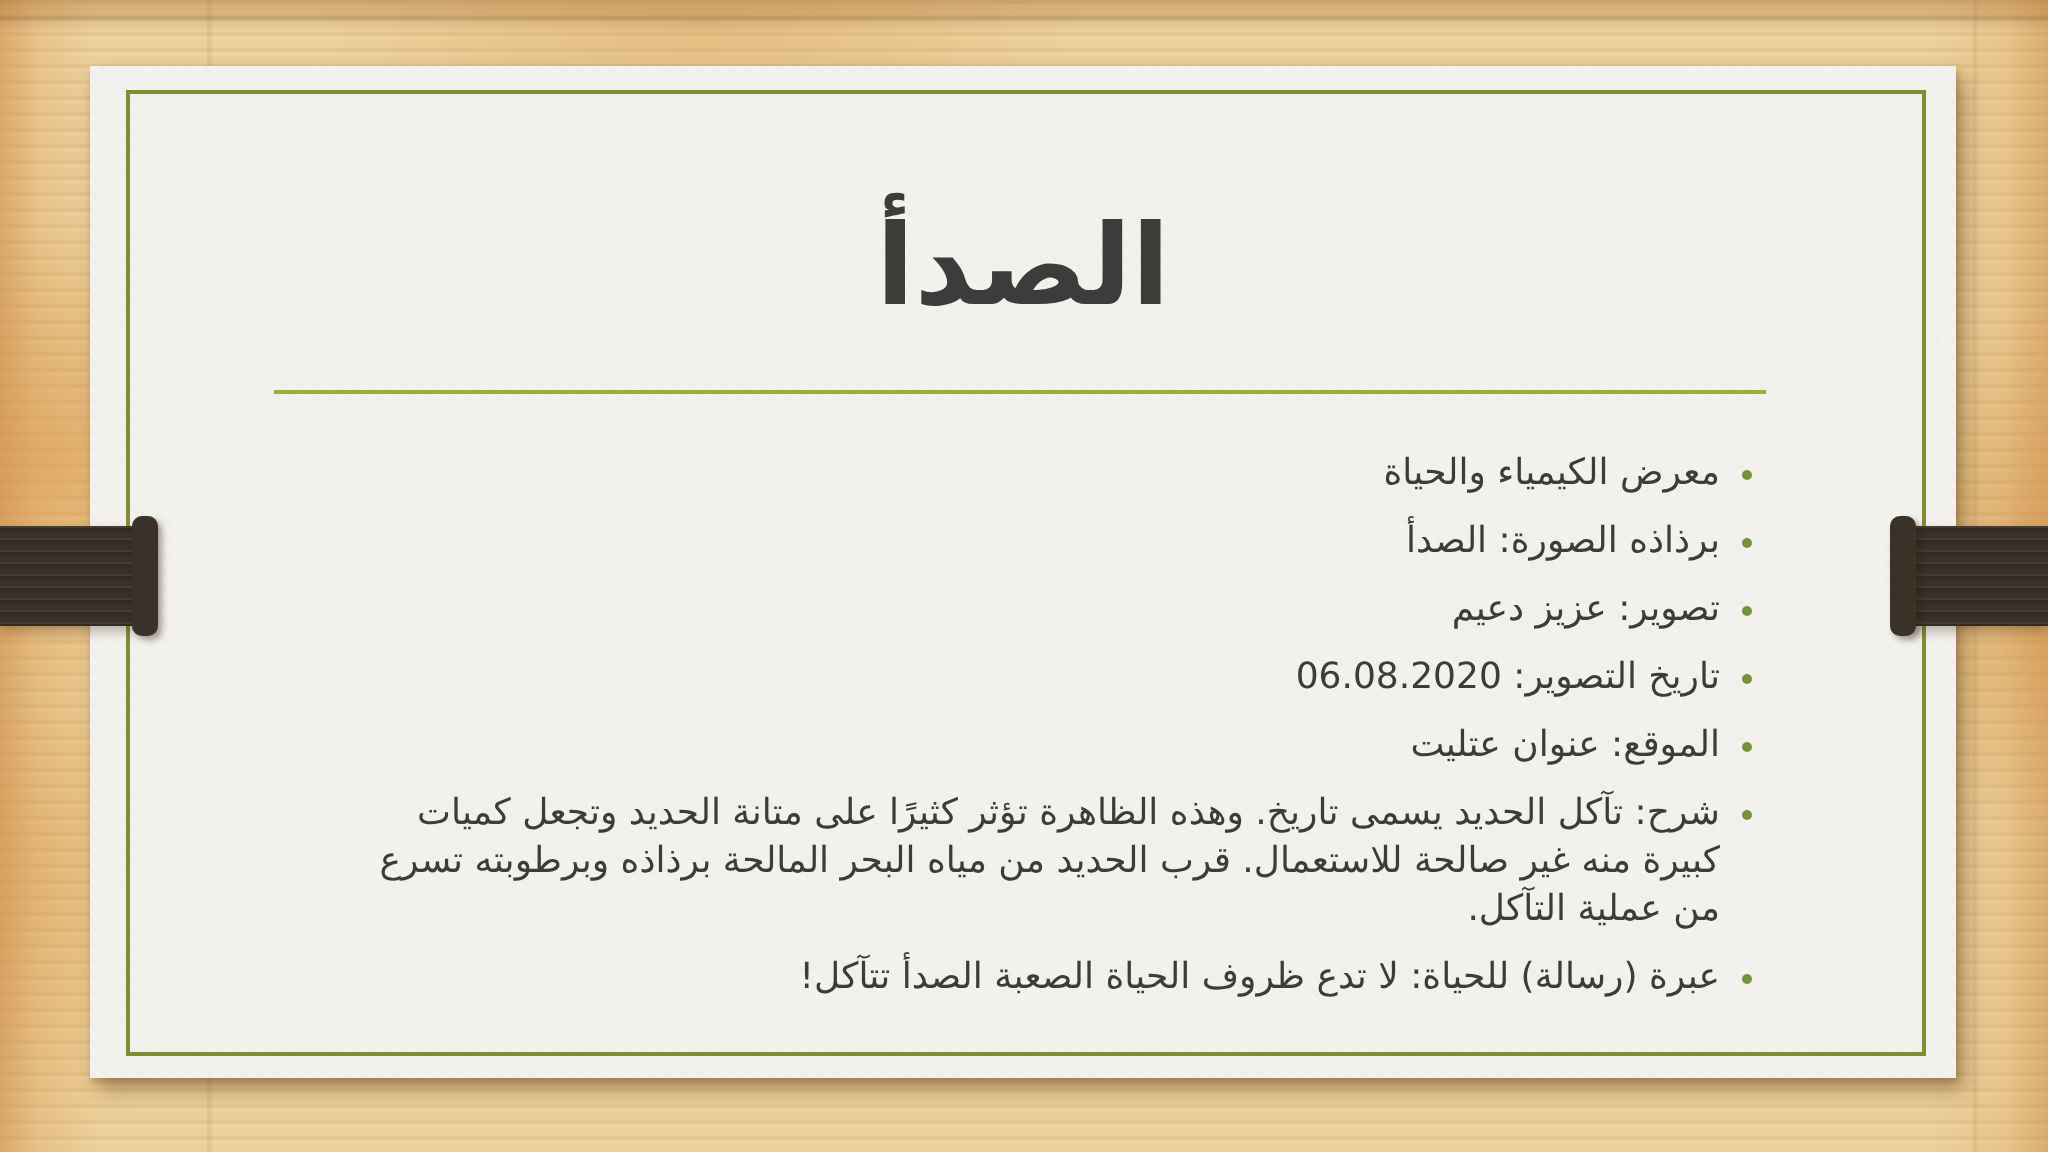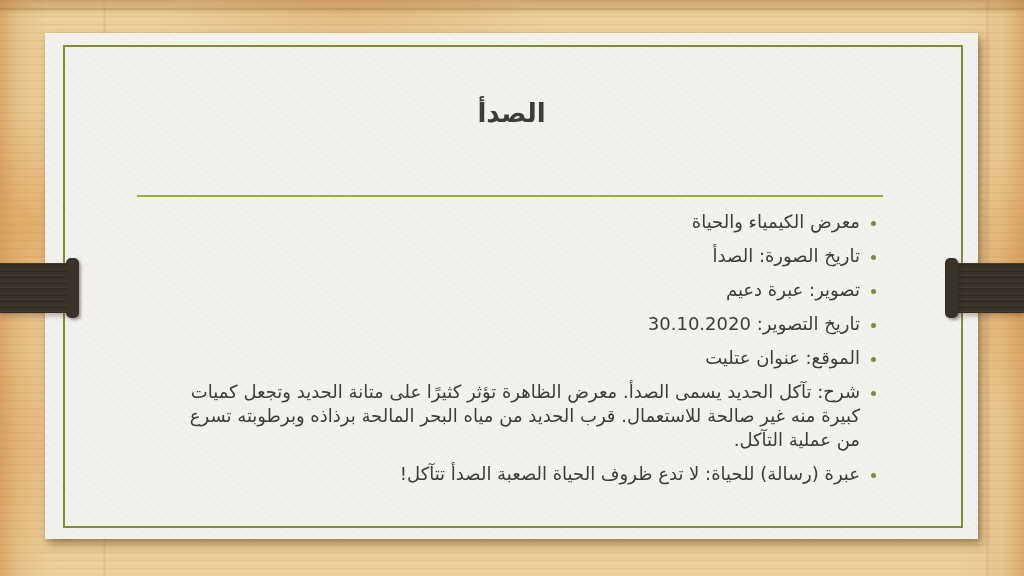--- a/index.html
+++ b/index.html
@@ -47,34 +47,34 @@
   .frame{
     position:absolute;
     left:18px; right:15px; top:12px; bottom:11px;
     border:2px solid var(--frame-green);
     pointer-events:none;
   }
   .title{
     position:absolute;
     top:62px; left:0; right:0;
     text-align:center;
-    font-size:26px;
+    font-size:56px;
     line-height:1.4;
     color:var(--text-color);
     direction:rtl;
   }
   .separator{
     position:absolute;
     top:162px; left:92px; right:95px;
     height:2px;
     background:var(--accent-green);
   }
   ul.bullets{
     position:absolute;
-    top:177px; right:96px; left:112px;
+    top:192px; right:96px; left:112px;
     direction:rtl;
     list-style:disc;
     padding:0 22px 0 0;
     font-size:18px;
     line-height:24px;
     color:var(--text-color);
     text-align:right;
     margin-left:32px;
   }
   ul.bullets li{margin-bottom:10px;}
@@ -103,25 +103,25 @@
 
 <div class="paper" dir="rtl">
   <div class="frame"></div>
 
   <h1 class="title">الصدأ</h1>
 
   <div class="separator"></div>
 
   <ul class="bullets">
     <li>معرض الكيمياء والحياة</li>
-    <li>تاريخ الصورة: الصدأ</li>
-    <li>تصوير: عبرة دعيم</li>
-    <li>تاريخ التصوير: 30.10.2020</li>
+    <li>برذاذه الصورة: الصدأ</li>
+    <li>تصوير: عزيز دعيم</li>
+    <li>تاريخ التصوير: 06.08.2020</li>
     <li>الموقع: عنوان عتليت</li>
-    <li>شرح: تآكل الحديد يسمى الصدأ. معرض الظاهرة تؤثر كثيرًا على متانة الحديد وتجعل كميات كبيرة منه غير صالحة للاستعمال. قرب الحديد من مياه البحر المالحة برذاذه وبرطوبته تسرع من عملية التآكل.</li>
+    <li>شرح: تآكل الحديد يسمى تاريخ. وهذه الظاهرة تؤثر كثيرًا على متانة الحديد وتجعل كميات كبيرة منه غير صالحة للاستعمال. قرب الحديد من مياه البحر المالحة برذاذه وبرطوبته تسرع من عملية التآكل.</li>
     <li>عبرة (رسالة) للحياة: لا تدع ظروف الحياة الصعبة الصدأ تتآكل!</li>
   </ul>
 </div>
 
 <div class="clip clip-left">
   <div class="clip-bar"></div>
   <div class="clip-cap"></div>
 </div>
 
 <div class="clip clip-right">

